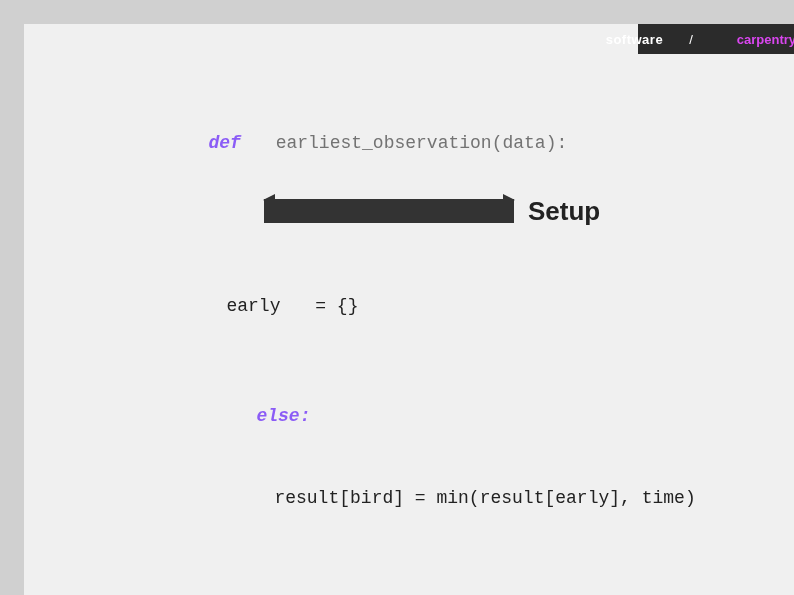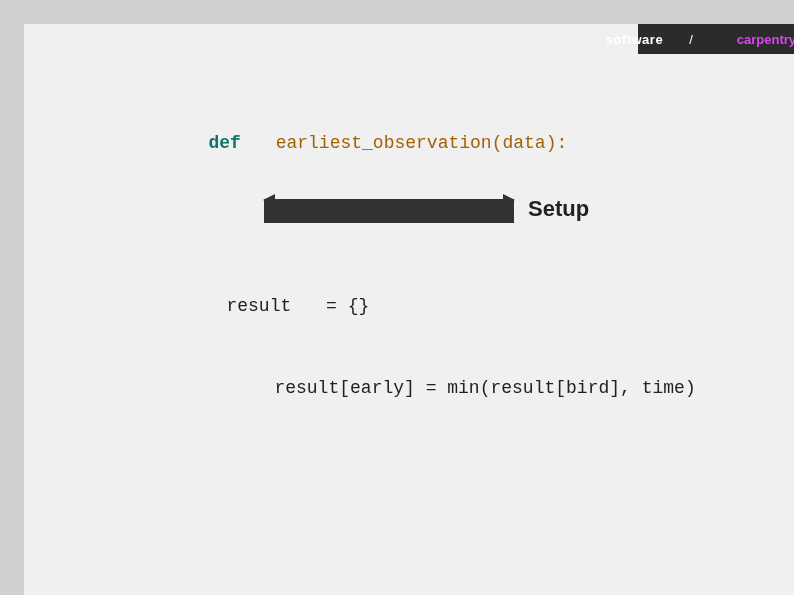--- a/index.html
+++ b/index.html
@@ -67,31 +67,32 @@
       position: relative;
     }
 
     .code-line {
       display: block;
       white-space: pre;
     }
 
     .keyword {
       font-weight: bold;
-      color: #0f766e;
+      color: #8b5cf6;
+      font-style: italic;
     }
 
     .normal {
-      color: #a16207;
+      color: #737373;
     }
 
     .setup-label {
       position: absolute;
       font-family: Arial, sans-serif;
-      font-size: 22px;
+      font-size: 26px;
       font-weight: bold;
       color: #222;
       top: 148px;
       left: 480px;
     }
 
     .arrow-line {
       position: absolute;
       top: 163px;
       left: 228px;
@@ -152,28 +153,31 @@
     <div class="code-block">
 
       <span class="code-line">
         <span class="keyword">def</span><span class="normal"> earliest_observation(data):</span>
       </span>
 
 
       <span class="code-line">&nbsp;</span>
 
       <span class="code-line indent1">
-        <span>result</span><span> = {}</span>
+        <span>early</span><span> = {}</span>
       </span>
 
 
 
 
+      <span class="code-line indent2">
+        <span class="keyword">else:</span>
+      </span>
 
-      <span class="code-line indent3">        result[early] = min(result[bird], time)</span>
+      <span class="code-line indent3">        result[bird] = min(result[early], time)</span>
 
       <span class="code-line">&nbsp;</span>
 
     </div>
 
     <div class="setup-label">Setup</div>
 
     <div class="arrow-line"></div>
 
   </div>

